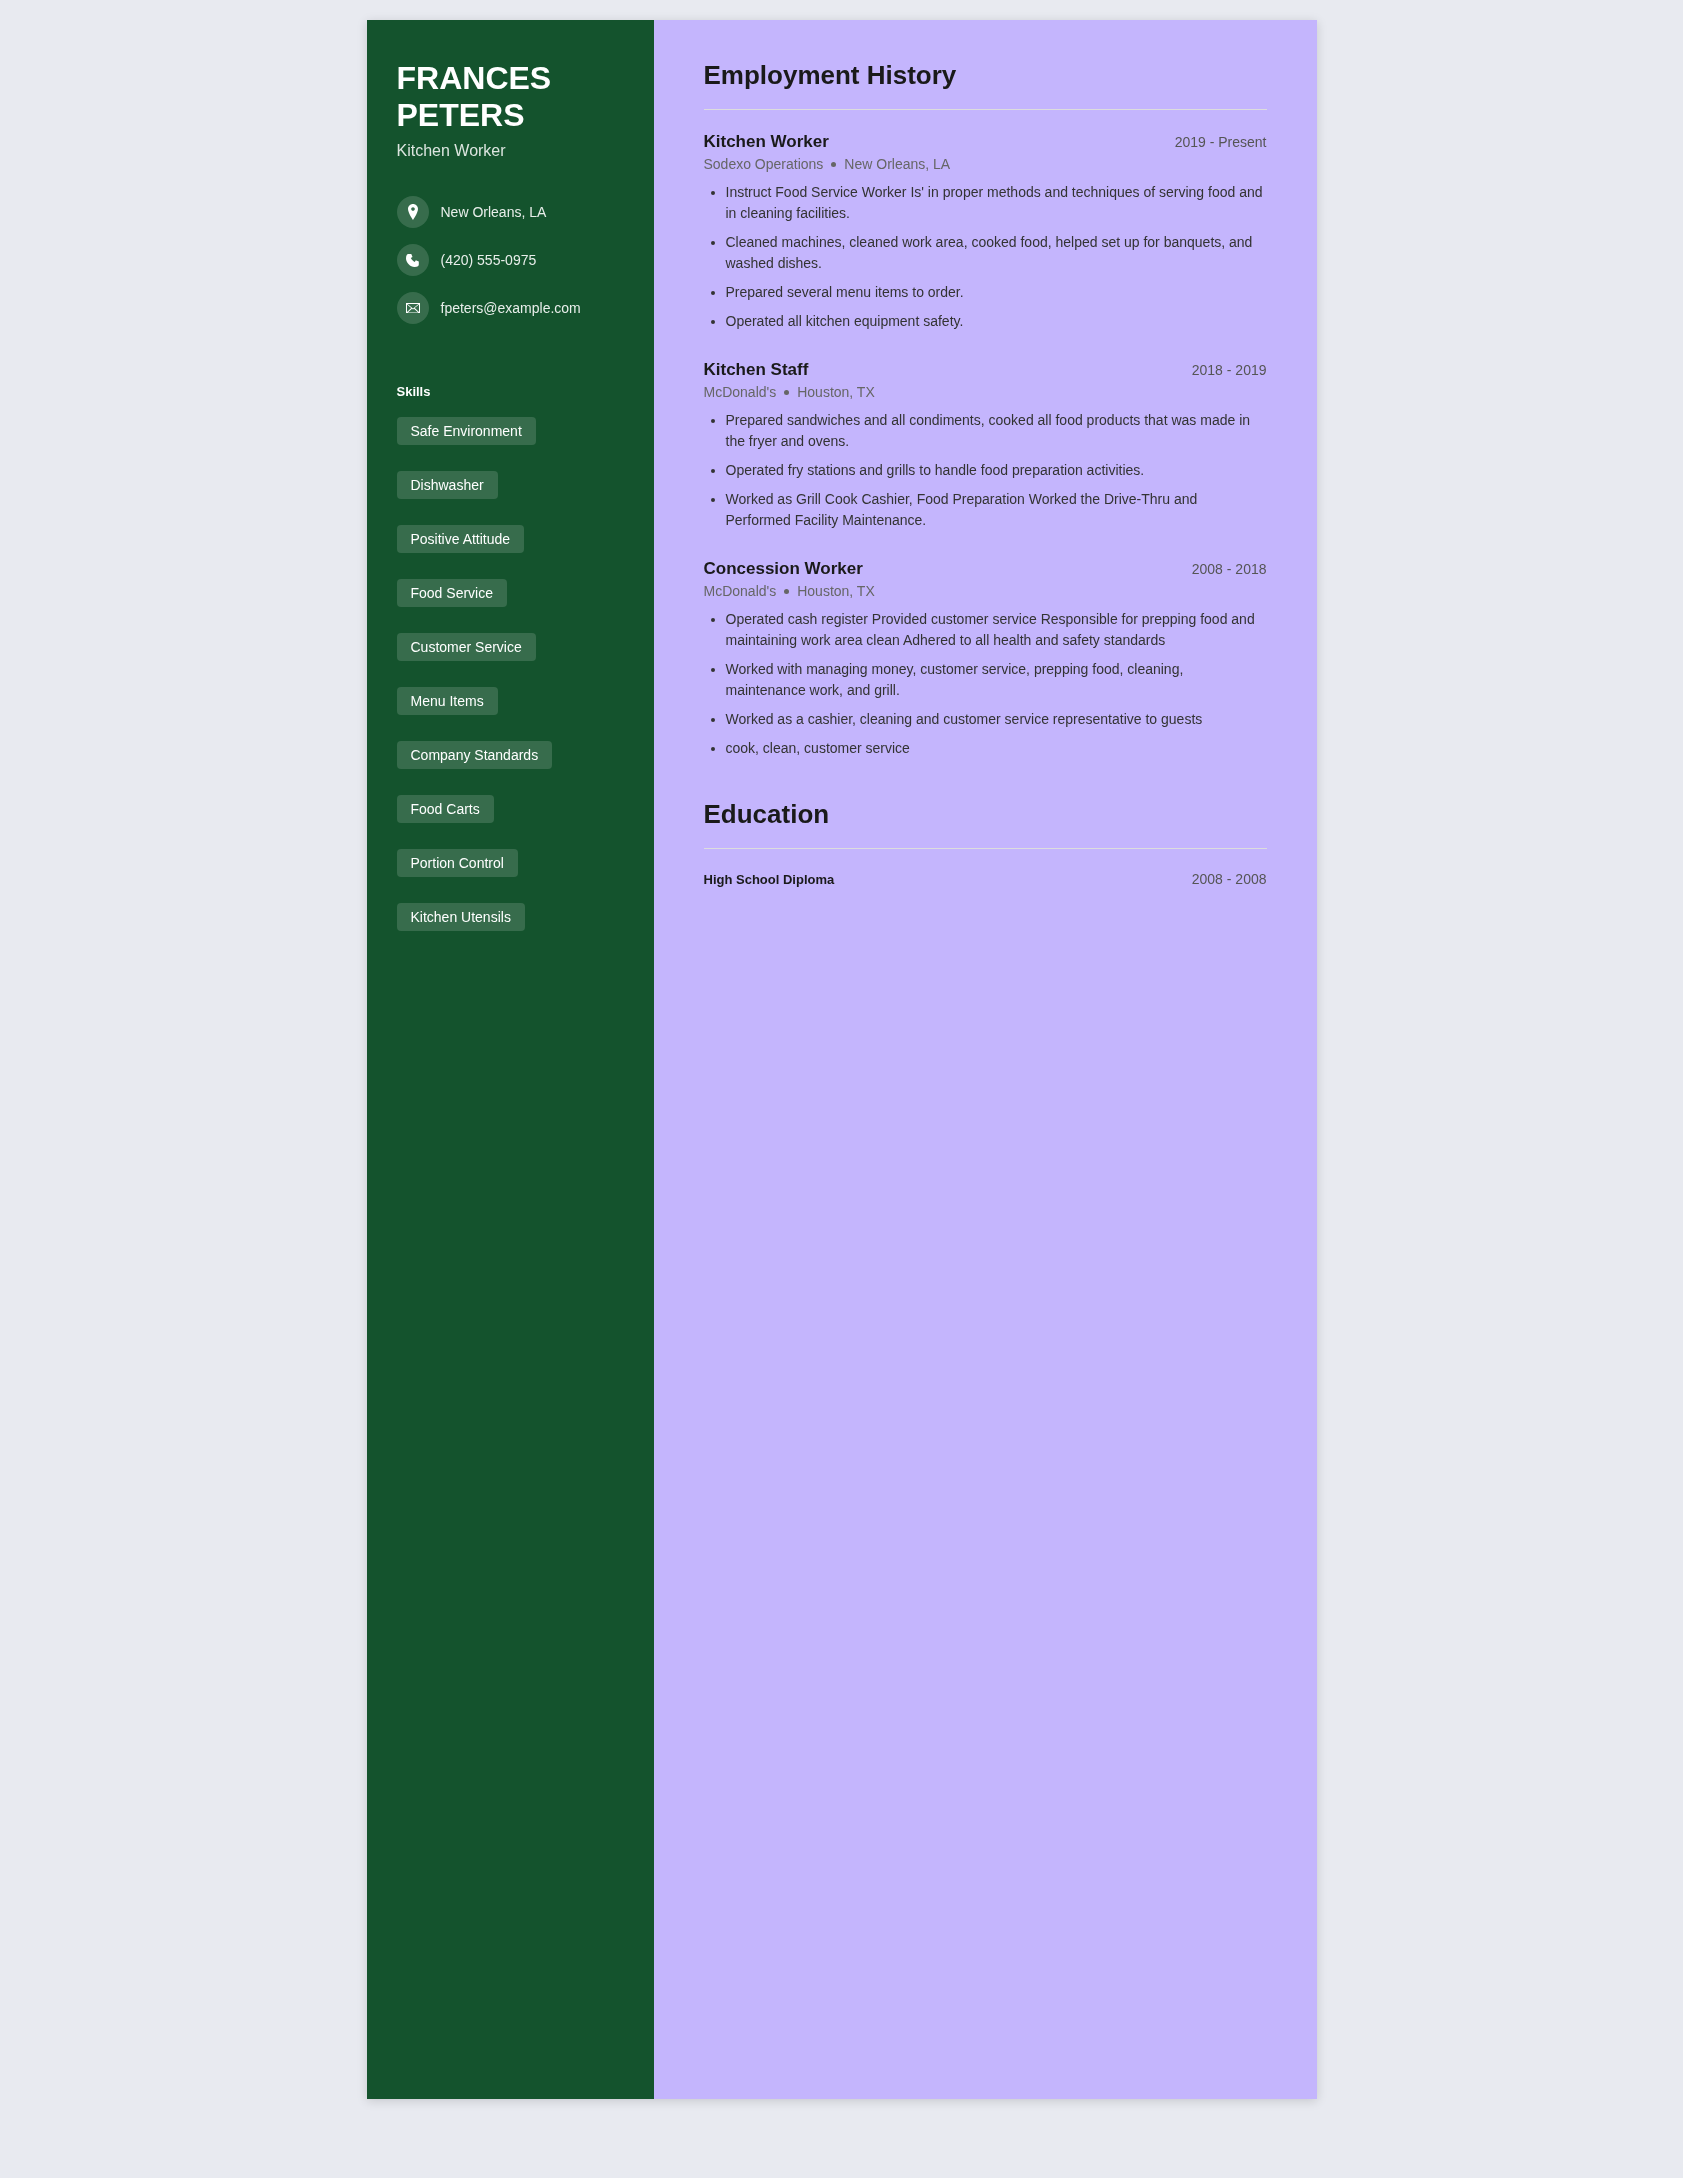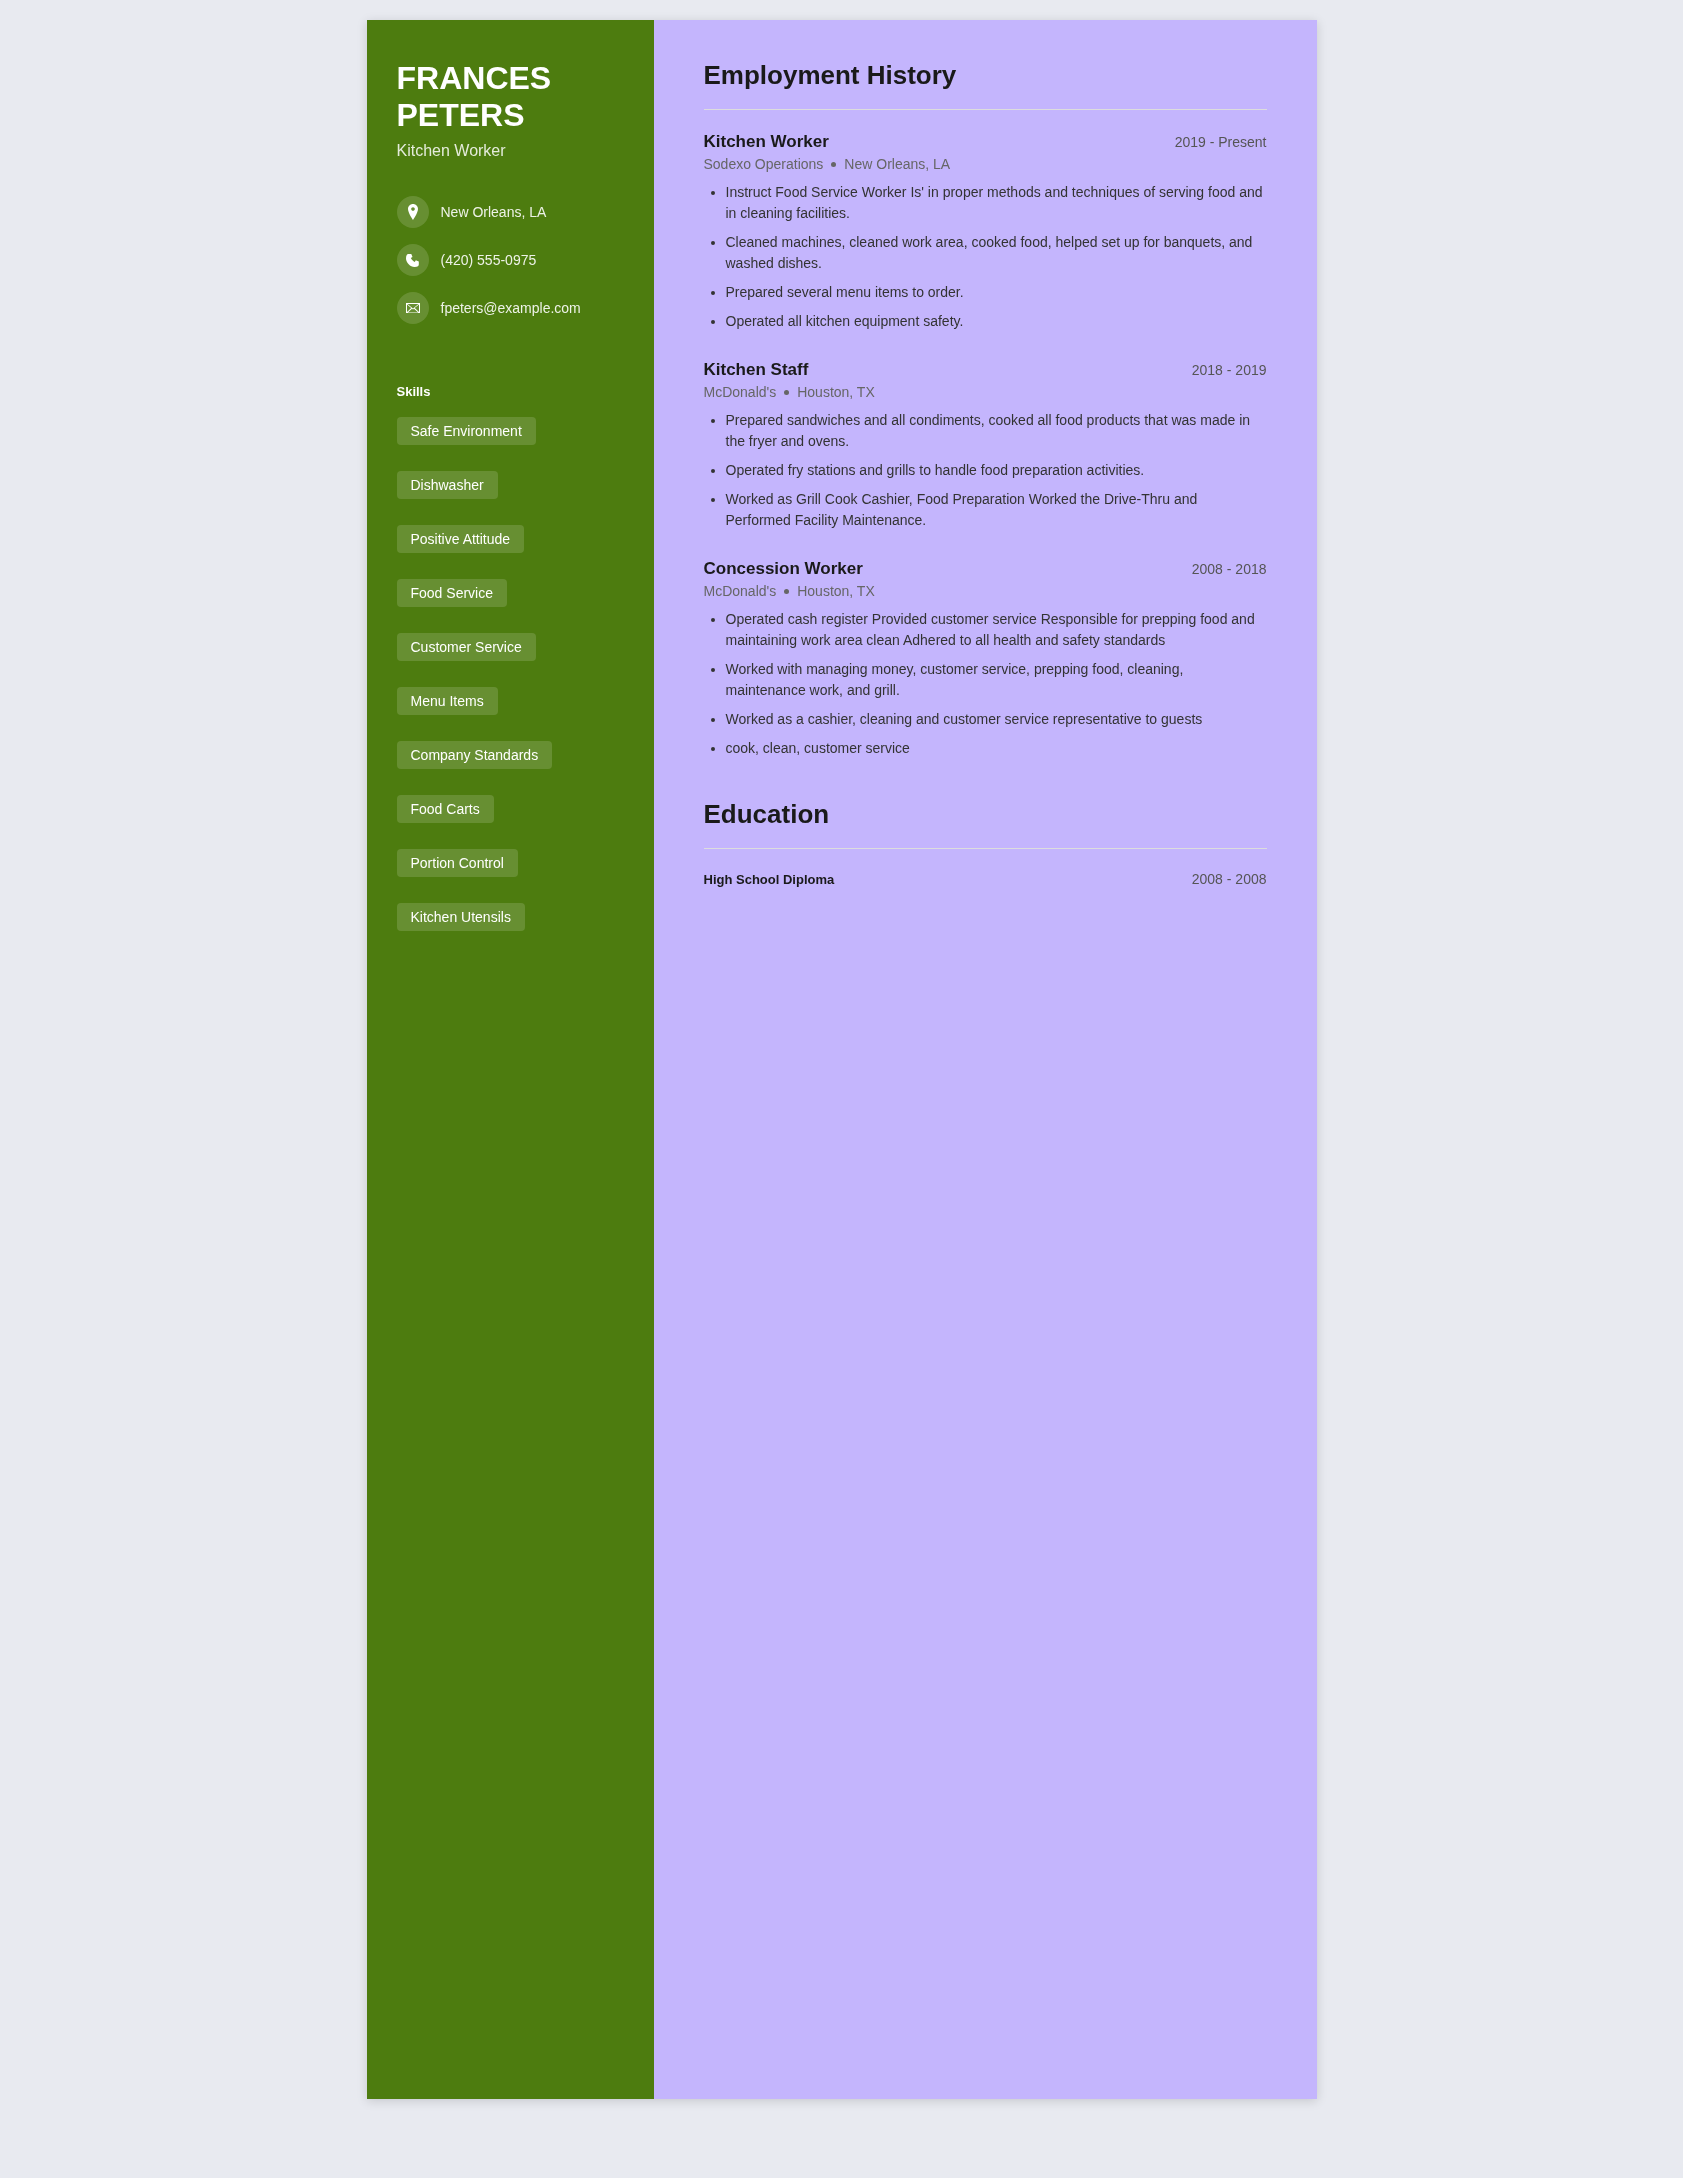--- a/index.html
+++ b/index.html
@@ -16,21 +16,21 @@
       display: flex;
       width: 950px;
       min-height: 2079px;
       background: white;
       box-shadow: 0 2px 10px rgba(0,0,0,0.15);
     }
     
     .sidebar {
       width: 287px;
       min-width: 287px;
-      background: #4d7c0f;
+      background: #14532d;
       color: white;
       padding: 40px 30px 40px 30px;
       display: flex;
       flex-direction: column;
     }
     .sidebar-name {
       font-size: 32px;
       font-weight: 900;
       line-height: 1.15;
       color: white;

